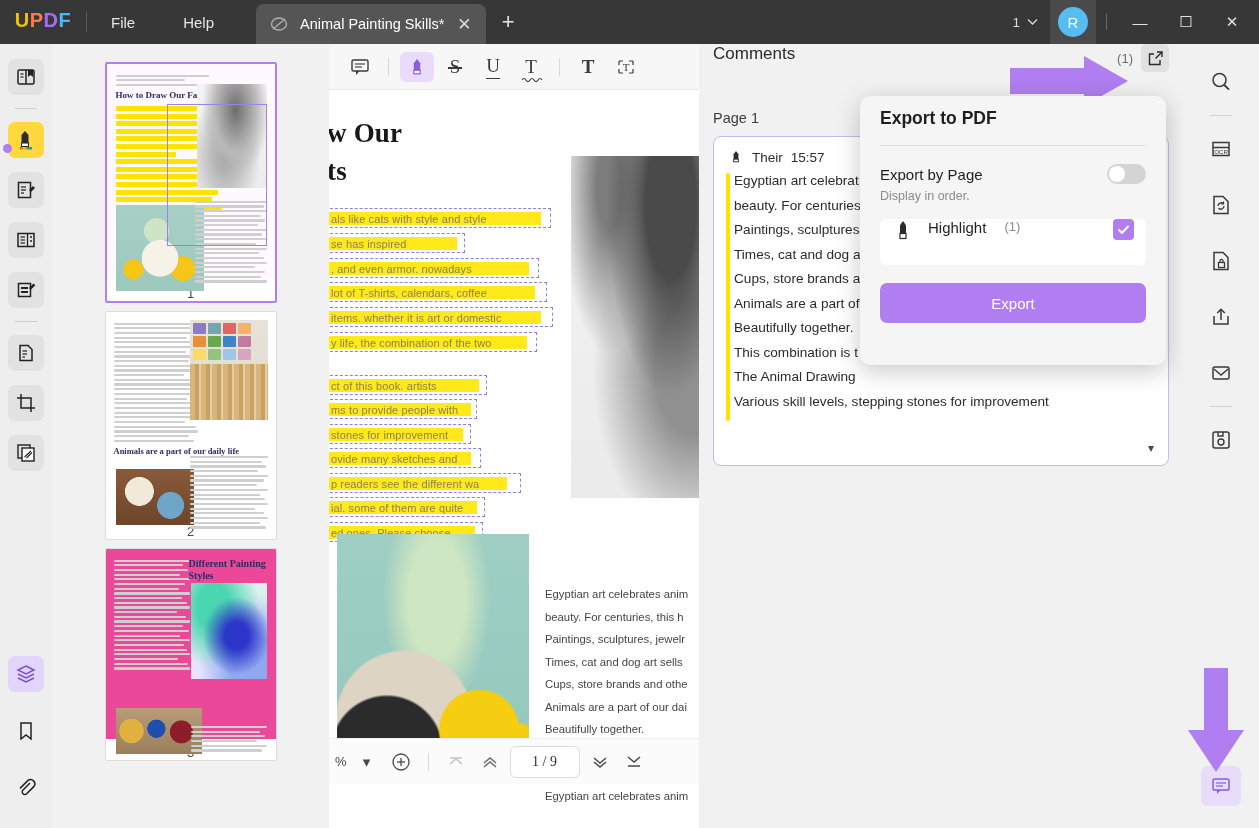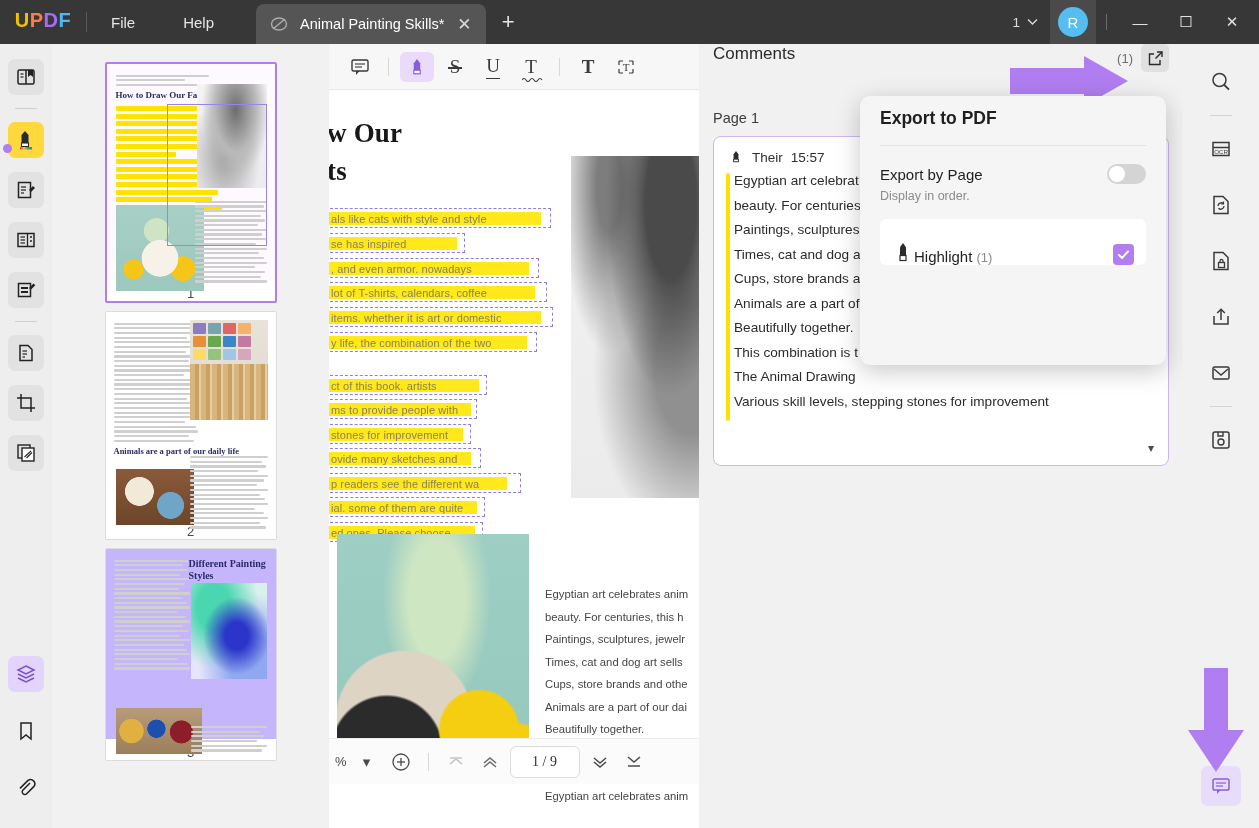--- a/index.html
+++ b/index.html
@@ -109,21 +109,21 @@
   .brushes { position:absolute; right:8px; top:52px; width:78px;height:56px;
      background:repeating-linear-gradient(90deg,#d9b57e 0 5px,#c9a163 5px 9px,#e6cda3 9px 11px);}
   .t2photo { position:absolute; left:10px; bottom:14px; width:78px;height:56px;
      background:
        radial-gradient(circle at 30% 40%, #f2ead9 0 22%, rgba(0,0,0,0) 23%),
        radial-gradient(circle at 70% 65%, #6fa6c8 0 20%, rgba(0,0,0,0) 21%),
        linear-gradient(#8a5a3b,#6d4529);}
   .t2head { font:700 8.5px "Liberation Serif", serif; color:#2b2b66; line-height:10px; margin:4px 0;}
 
   
-  .t3 { height:190px; background:#c4b5fd; padding:8px; }
+  .t3 { height:190px; background:#ec4899; padding:8px; }
   .t3head { font:700 10px "Liberation Serif", serif; color:#2b2b66; line-height:12px;}
   .watercolor { position:absolute; right:9px; top:34px; width:76px;height:96px;
     background:
       radial-gradient(ellipse at 60% 55%, #2b35c9 0 18%, rgba(43,53,201,0) 52%),
       radial-gradient(ellipse at 30% 25%, #49d6b0 0 22%, rgba(73,214,176,0) 60%),
       radial-gradient(ellipse at 80% 85%, #8fa8f0 0 25%, rgba(143,168,240,0) 62%),
       linear-gradient(#d9f2ea,#e8e4fb);}
   .paints { position:absolute; left:10px; bottom:6px; width:86px;height:46px;
     background:
       radial-gradient(circle at 18% 50%, #e0b040 0 16%, rgba(0,0,0,0) 17%),
@@ -213,21 +213,21 @@
   }
   .ed-title { font:700 17.5px "Liberation Sans",sans-serif; color:#1f1f1f; padding-top:12px; }
   .ed-rule { height:1px; background:#e2e2e2; margin:16px 0 0 0; }
   .ed-row { display:flex; align-items:center; margin-top:18px;text-align:center; }
   .ed-label { font-size:15px; color:#1f1f1f; }
   .toggle { margin-left:auto; width:39px;height:20px;border-radius:10px;background:#d4d4d4;
             position:relative; }
   .toggle .knob { position:absolute; left:2px; top:2px; width:16px;height:16px;border-radius:50%;background:#fff;}
   .ed-sub { font-size:12.5px; color:#8b8b8b; margin-top:5px; }
   .ed-item { margin-top:16px; height:46px; background:#fff; border-radius:6px;
-             display:flex; align-items:flex-end; padding:0 12px; }
+             display:flex; align-items:flex-start; padding:0 12px; gap:14px; }
   .ed-item-label { font-size:15px; color:#1f1f1f; }
   .ed-item-count { font-size:13px; color:#8b8b8b; margin-left:4px;}
   .checkbox { margin-left:auto; width:21px;height:21px;border-radius:4px;background:#b07ef0;
               display:flex;align-items:center;justify-content:center;color:#fff;font-size:13px;}
   .ed-export { margin-top:18px; height:40px; border-radius:7px; background:#b07ef0;
                display:flex;align-items:center;justify-content:center;color:#fff;font-size:15px;}
 
   
   .right-rail { position:absolute; right:0; top:44px; width:76px; height:784px;
                 background:#f1f1f1; display:flex; flex-direction:column; align-items:center;
@@ -791,20 +791,21 @@
           </svg>
       </span>
       <span class="ed-item-label">Highlight</span>
       <span class="ed-item-count">(1)</span>
       <span class="checkbox">
         <svg width="13" height="13" viewBox="0 0 13 13">
             <path d="M2 7l3 3 6-6.5" fill="none" stroke="#fff" stroke-width="1.9" stroke-linecap="round" stroke-linejoin="round"></path>
           </svg>
       </span>
     </div>
+    <div class="ed-export">Export</div>
   </div>
 
   <div class="right-rail">
     <div class="rr-btn">
       <svg width="24" height="24" viewBox="0 0 24 24">
           <circle cx="10.5" cy="10" r="6.5" fill="none" stroke="#3a3a3a" stroke-width="1.5"></circle>
           <line x1="15.3" y1="15" x2="20" y2="19.6" stroke="#3a3a3a" stroke-width="1.8"></line>
         </svg>
     </div>
     <div class="rr-div"></div>

